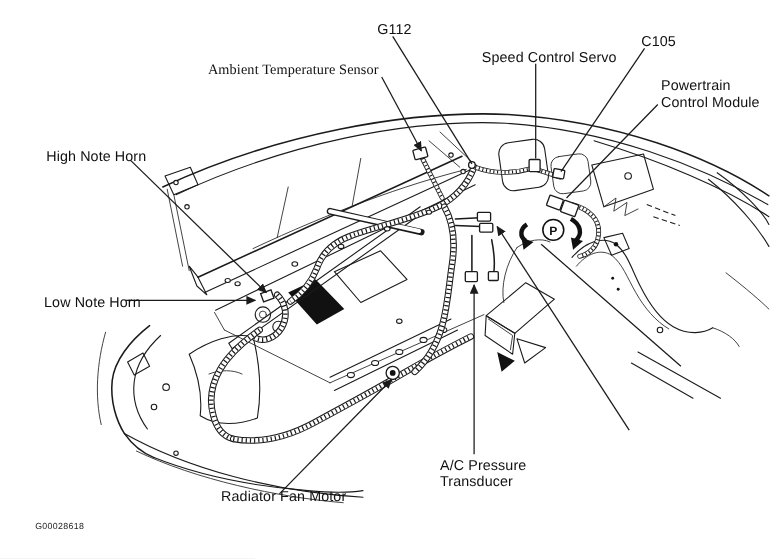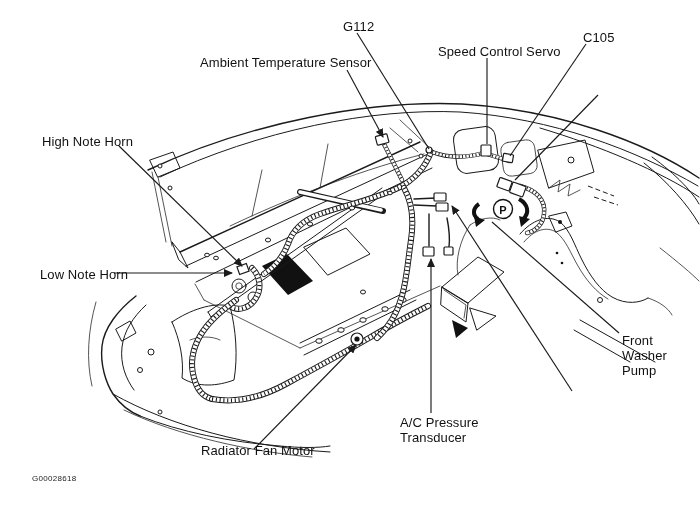--- a/index.html
+++ b/index.html
@@ -226,25 +226,25 @@
       <line x1="598" y1="95" x2="515" y2="180" class="leader"></line>
       <line x1="119" y1="146" x2="242" y2="266" class="leader" marker-end="url(#arr)"></line>
       <line x1="114" y1="273" x2="232" y2="273" class="leader" marker-end="url(#arr)"></line>
       <line x1="254" y1="449" x2="356" y2="345" class="leader" marker-end="url(#arr)"></line>
       <line x1="431" y1="413" x2="431" y2="259" class="leader" marker-end="url(#arr)"></line>
       <line x1="572" y1="391" x2="452" y2="206" class="leader" marker-end="url(#arr)"></line>
       <line x1="619" y1="333" x2="492" y2="222" class="leader"></line>
     </svg>
 
   <div class="callout" style="left: 343px; top: 19px;">G112</div>
-  <div class="callout" style="left: 200px; top: 55px;">Ambient Temperature Sensor</div>
+  <div class="callout" style="left: 189px; top: 55px; font-family: Liberation Serif, serif;">Ambient Temperature Sensor</div>
   <div class="callout" style="left: 438px; top: 44px;">Speed Control Servo</div>
   <div class="callout" style="left: 583px; top: 30px;">C105</div>
+  <div class="callout" style="left: 601px; top: 70px;">Powertrain
+Control Module</div>
   <div class="callout" style="left: 42px; top: 134px; text-align: right;">High Note Horn</div>
   <div class="callout" style="left: 40px; top: 267px; text-align: center;">Low Note Horn</div>
   <div class="callout" style="left: 157px; top: 443px; padding-left: 44px;">Radiator Fan Motor</div>
   <div class="callout" style="left: 400px; top: 415px;">A/C Pressure
 Transducer</div>
-  <div class="callout" style="left: 622px; top: 333px;">Front Washer
-Pump</div>
 
   <div id="figure-id" style="left: 32px; top: 474px;">G00028618</div>
 </div>
 
 </body></html>

